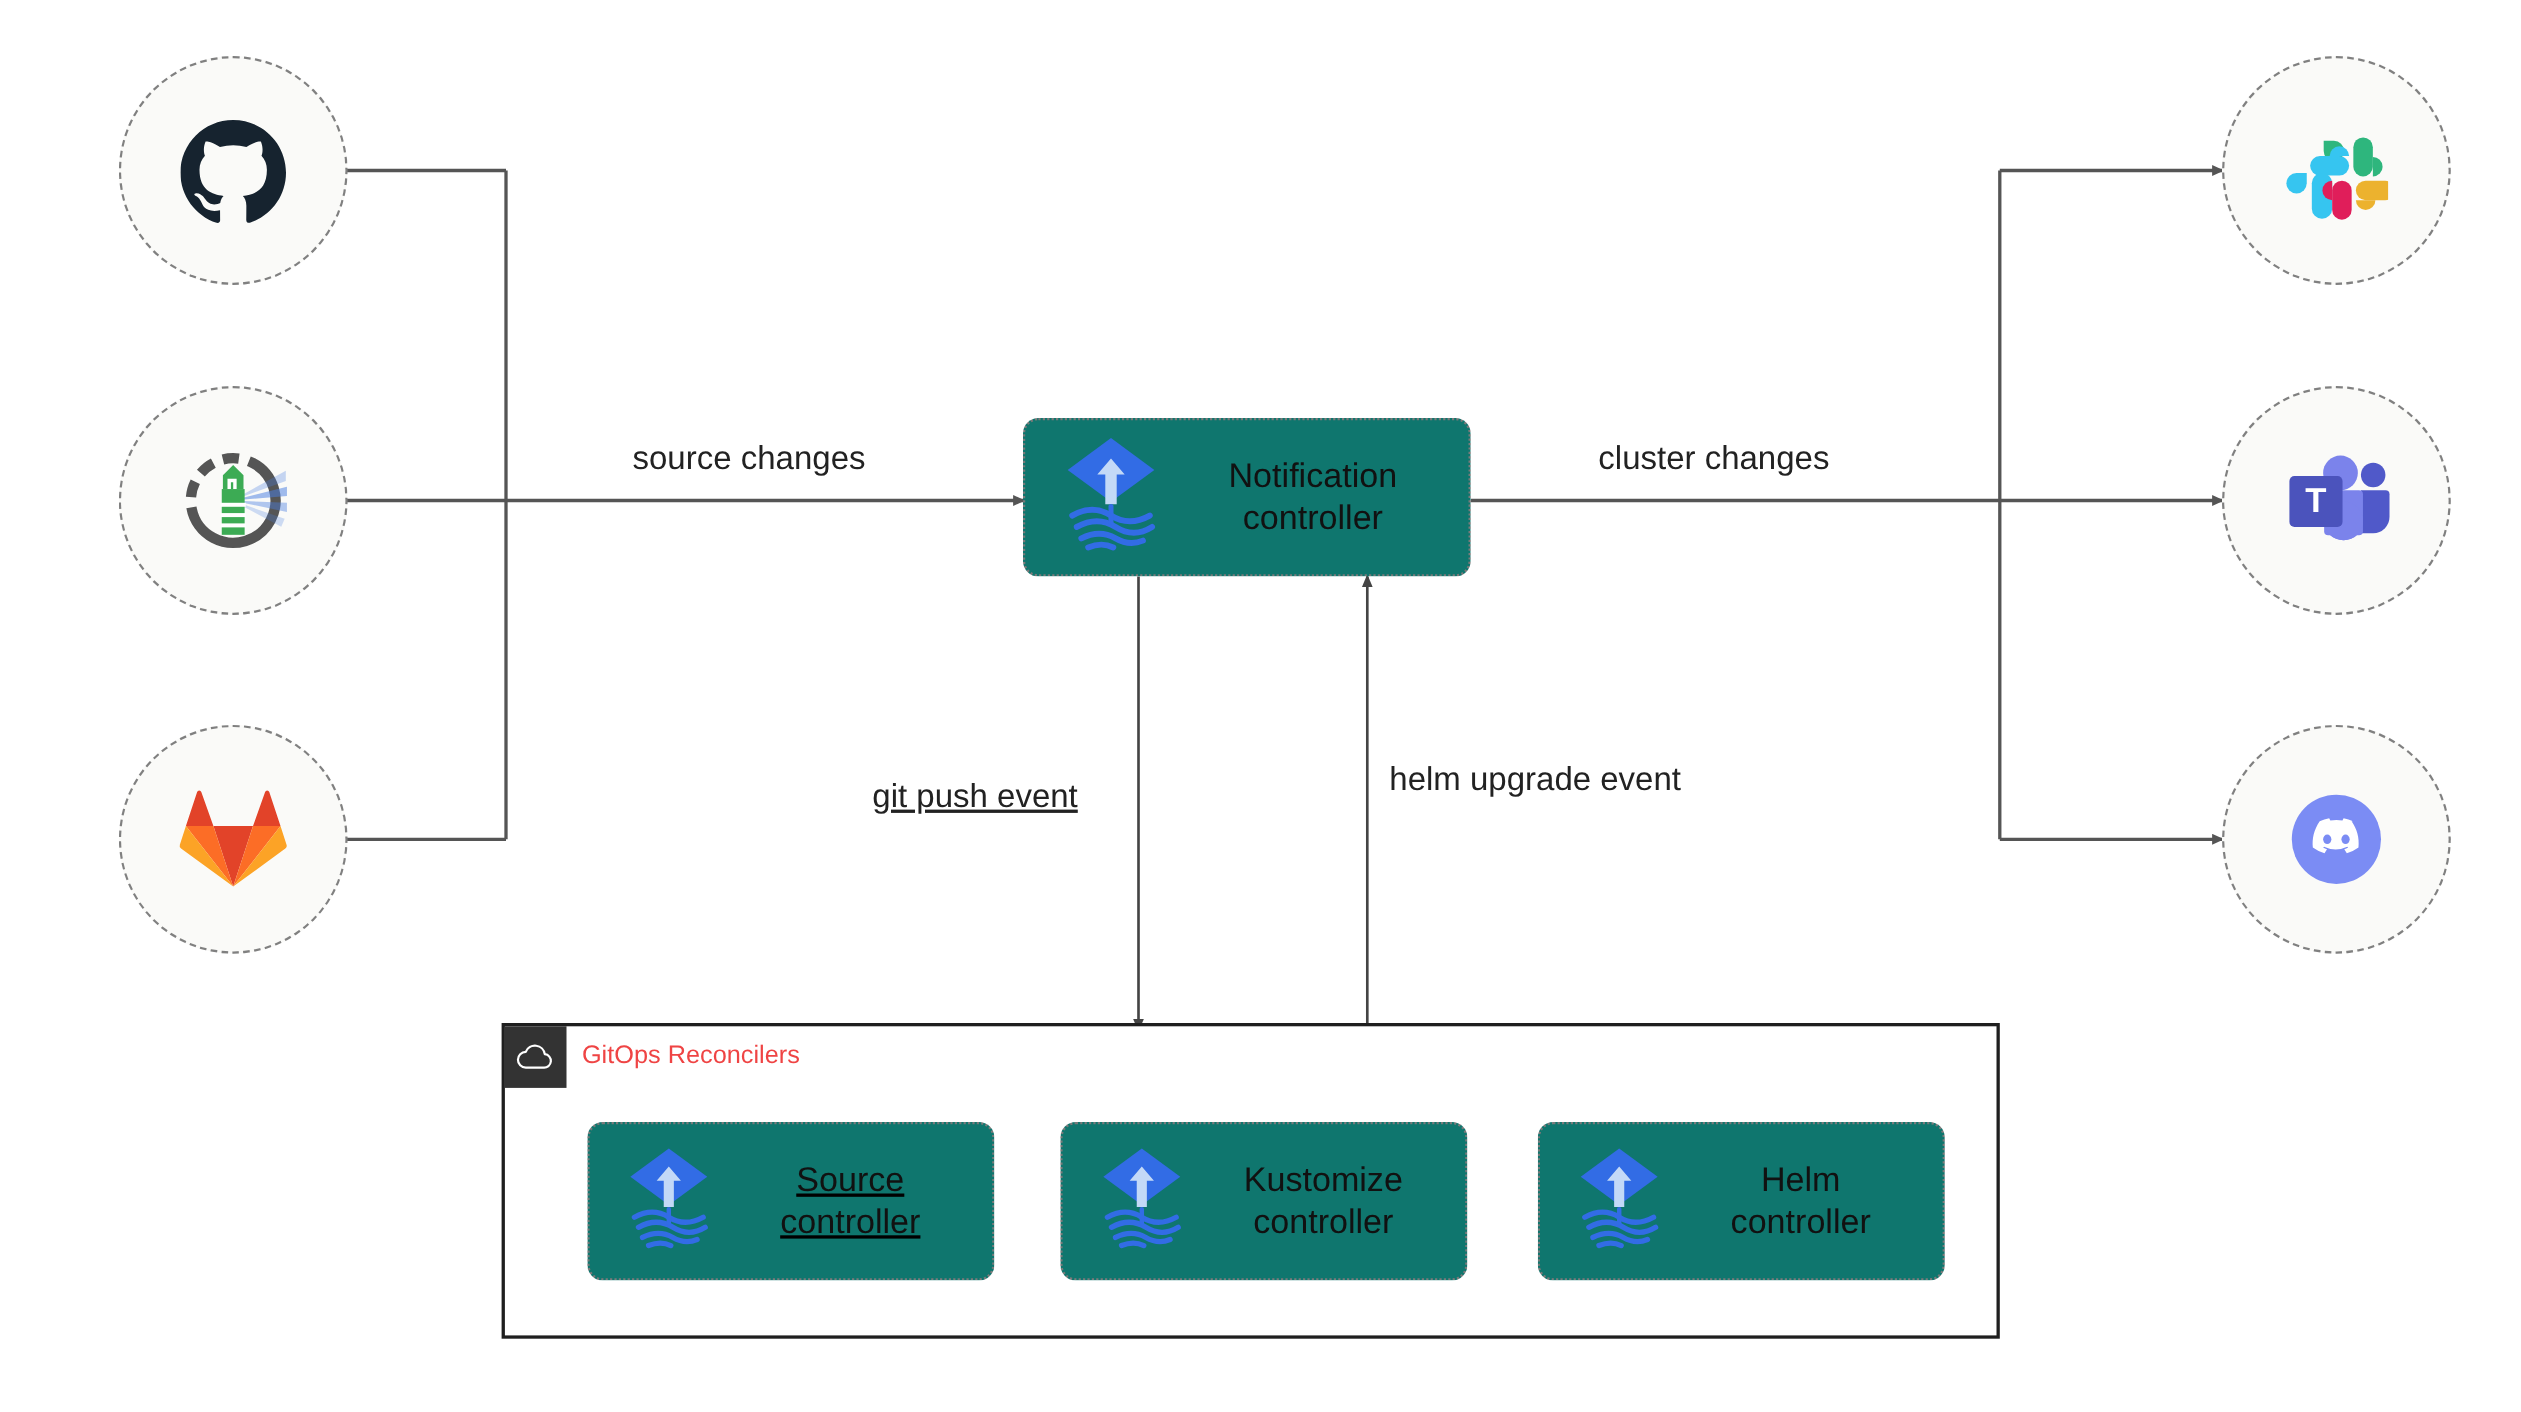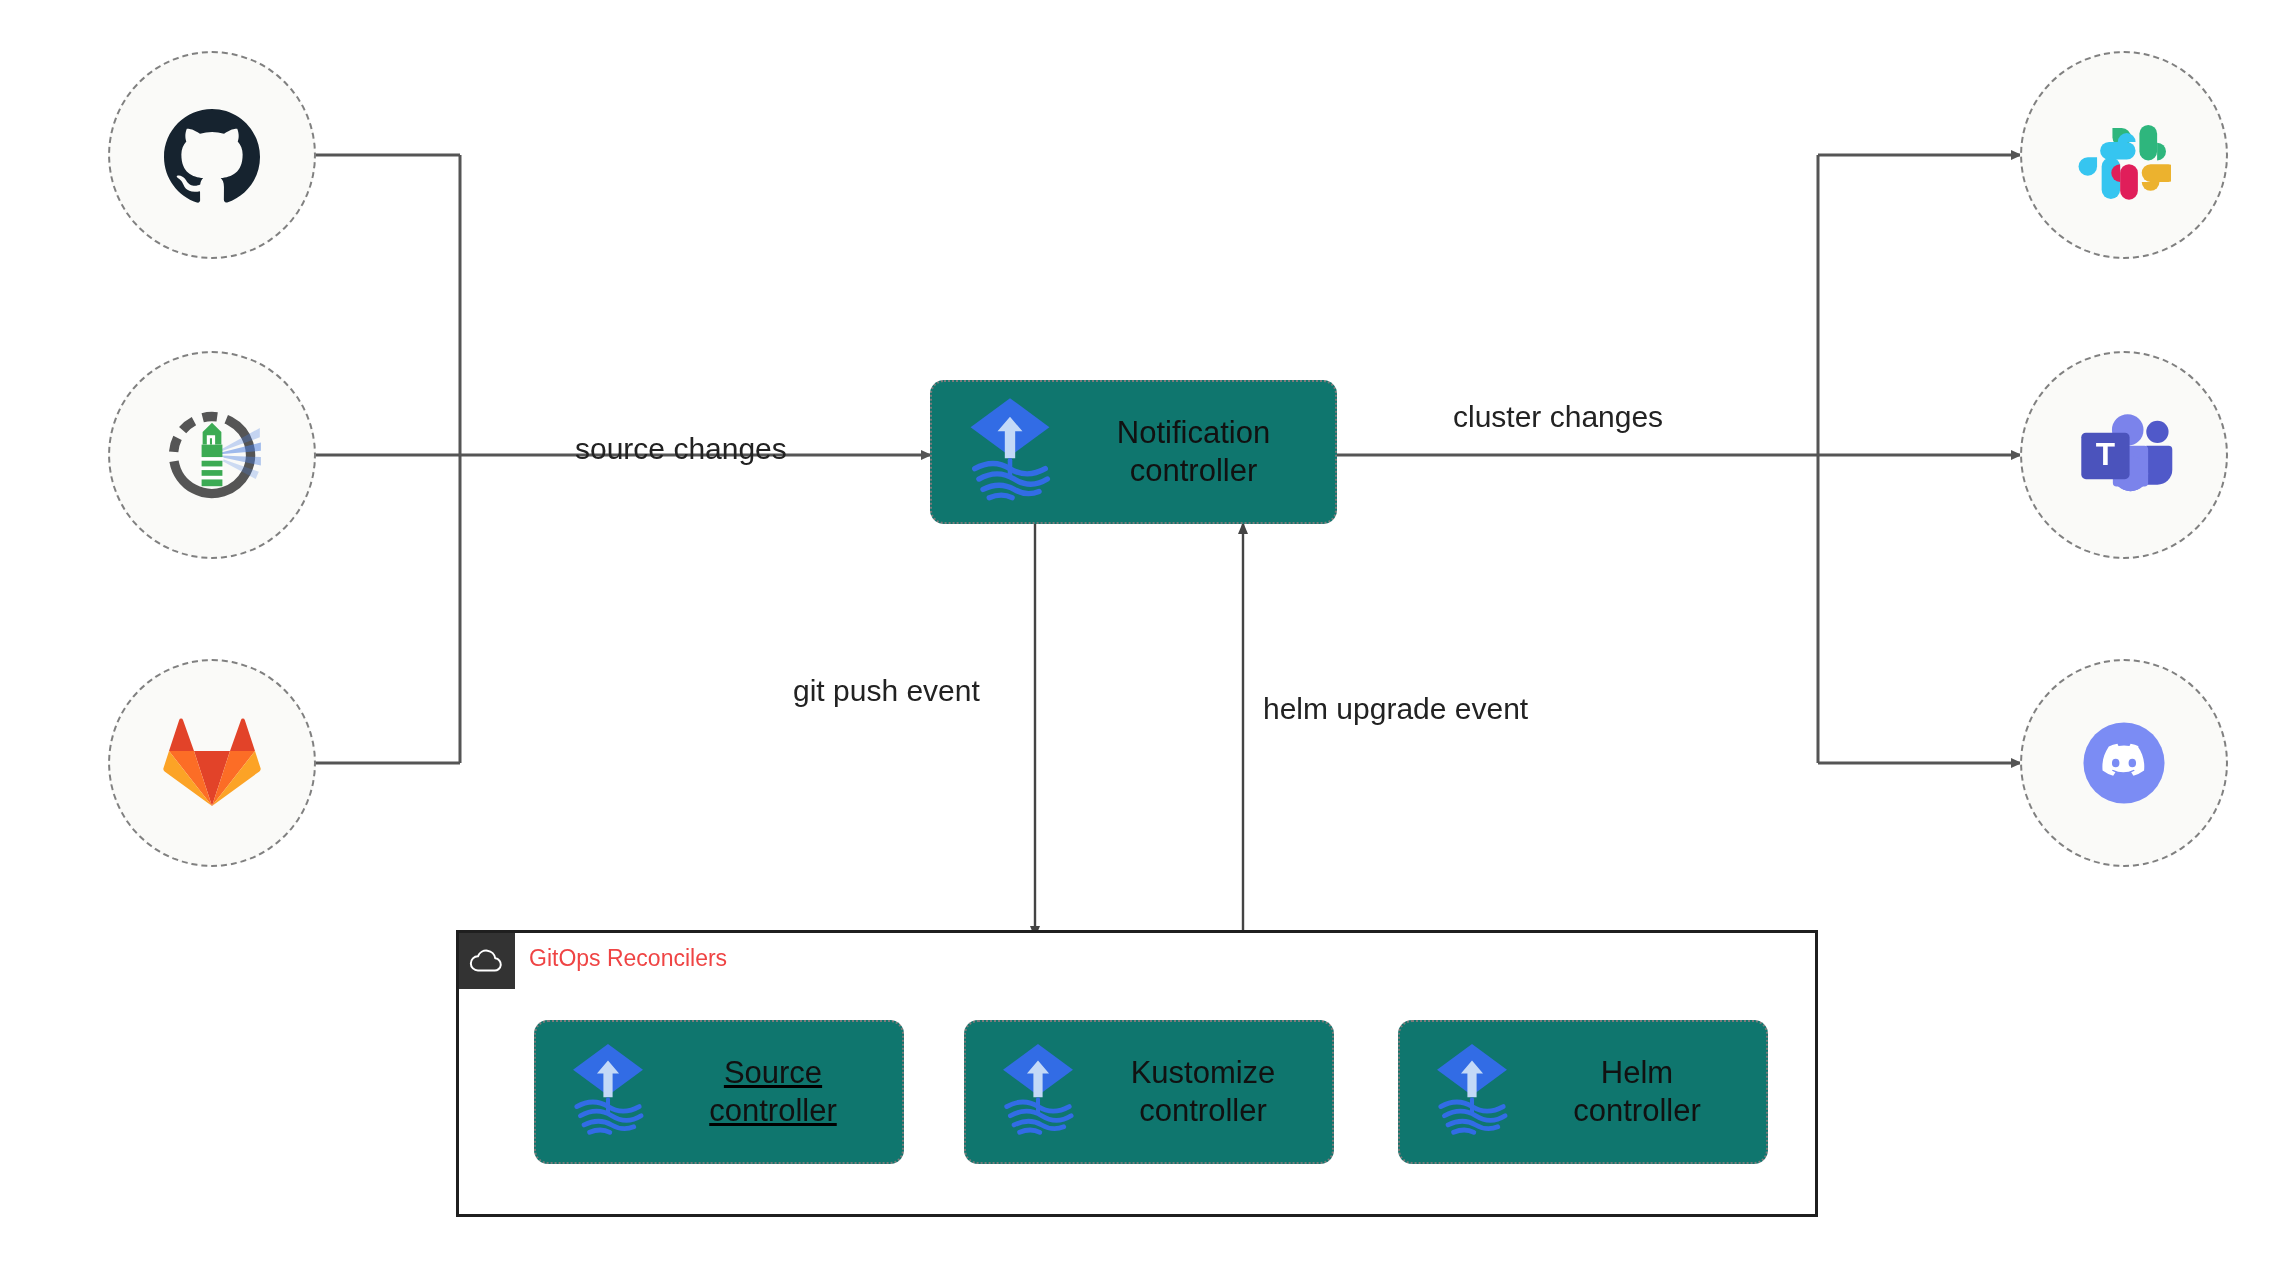--- a/index.html
+++ b/index.html
@@ -272,23 +272,23 @@
         <path d="M64.6 34.2a33 33 0 0 0-8.3-2.6l-1 2a30.6 30.6 0 0 0-10.6 0l-1-2a33 33 0 0 0-8.3 2.6
                  c-5.3 7.8-6.7 15.4-6 22.9a33.4 33.4 0 0 0 10.2 5.1l2.2-3.4a21.6 21.6 0 0 1-3.4-1.6l.8-.6
                  a23.7 23.7 0 0 0 20.3 0l.8.6a21.6 21.6 0 0 1-3.4 1.6l2.2 3.4a33.4 33.4 0 0 0 10.2-5.1
                  c.9-8.7-1.4-16.3-6-22.9z" fill="#ffffff"></path>
         <ellipse cx="42" cy="50" rx="3.6" ry="4.2" fill="#7b8cf4"></ellipse>
         <ellipse cx="58" cy="50" rx="3.6" ry="4.2" fill="#7b8cf4"></ellipse>
       </svg>
     </span>
   </div>
 
-  <span class="edge-label" style="left:575px; top:400px;margin-top:32px;">source changes</span>
+  <span class="edge-label" style="left:575px; top:400px;">source changes</span>
   <span class="edge-label" style="left:1453px; top:400px;">cluster changes</span>
-  <span class="edge-label" style="left:793px; top:674px;">git push event</span>
+  <span class="edge-label" style="left:793px; top:708px;text-decoration:underline;">git push event</span>
   <span class="edge-label" style="left:1263px; top:692px;">helm upgrade event</span>
 
   <div id="gitops-group">
     <div id="gitops-header-icon">
       <svg width="38" height="26" viewBox="0 0 40 26">
         <path d="M10.5 23 a7.5 7.5 0 0 1 0-15 a9.5 9.5 0 0 1 18.2 2.2 a6.4 6.4 0 0 1-1.2 12.8 z" fill="none" stroke="#ffffff" stroke-width="2.1" stroke-linejoin="round"></path>
       </svg>
     </div>
     <span id="gitops-title">GitOps Reconcilers</span>
   </div>

